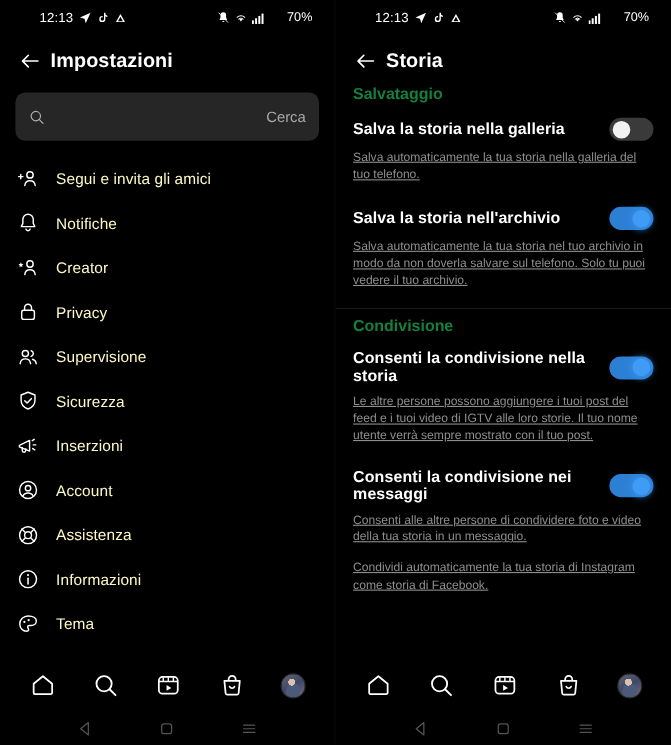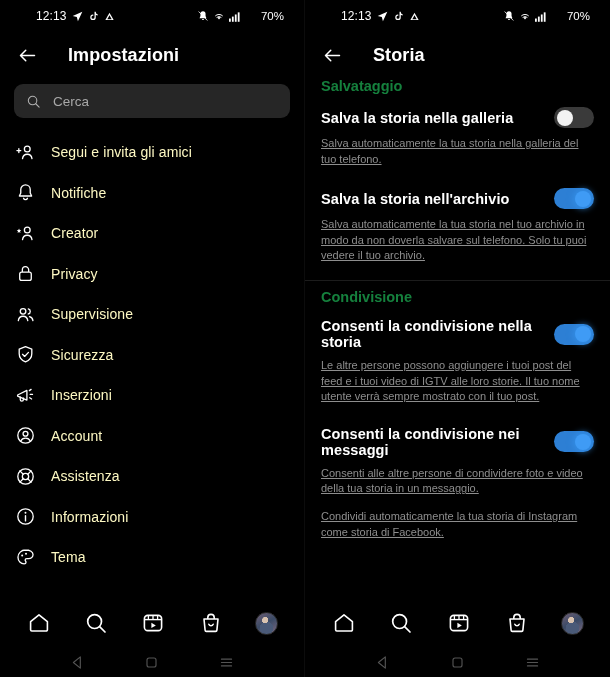--- a/index.html
+++ b/index.html
@@ -30,28 +30,28 @@
   .sb-pct { font-size: 11.5px; margin-left: 15px; }
   .ic { display: inline-block; line-height: 0; }
 
   
   .header {
     height: 46px; flex: 0 0 46px;
     display: flex; align-items: center; padding: 0 14px;
   }
   .back-btn { width: 26px; height: 26px; display: flex; align-items: center; justify-content: center; cursor: pointer; }
   .header-title {
-    font-size: 18px; font-weight: 600; margin-left: 28px; letter-spacing: .1px;
+    font-size: 18px; font-weight: 600; margin-left: 6px; letter-spacing: .1px;
   }
 
   
   .search-wrap { padding: 6px 14px 10px; }
   .search-box {
-    height: 34px; background: #262626; border-radius: 9px;
-    display: flex; align-items: center; padding: 0 12px; gap: 12px;
+    height: 44px; background: #262626; border-radius: 9px;
+    display: flex; align-items: center; padding: 0 12px; gap: 12px; justify-content: space-between;
   }
   .search-ph { font-size: 13.5px; color: #a8a8a8; }
 
   
   .menu { flex: 1; padding-top: 4px; overflow: hidden; }
   .menu-item {
     height: 40.5px; display: flex; align-items: center;
     padding: 0 14px; gap: 14px; cursor: pointer;
   }
   .menu-ic { width: 23px; height: 23px; display: flex; align-items: center; justify-content: center; flex: 0 0 23px; }

